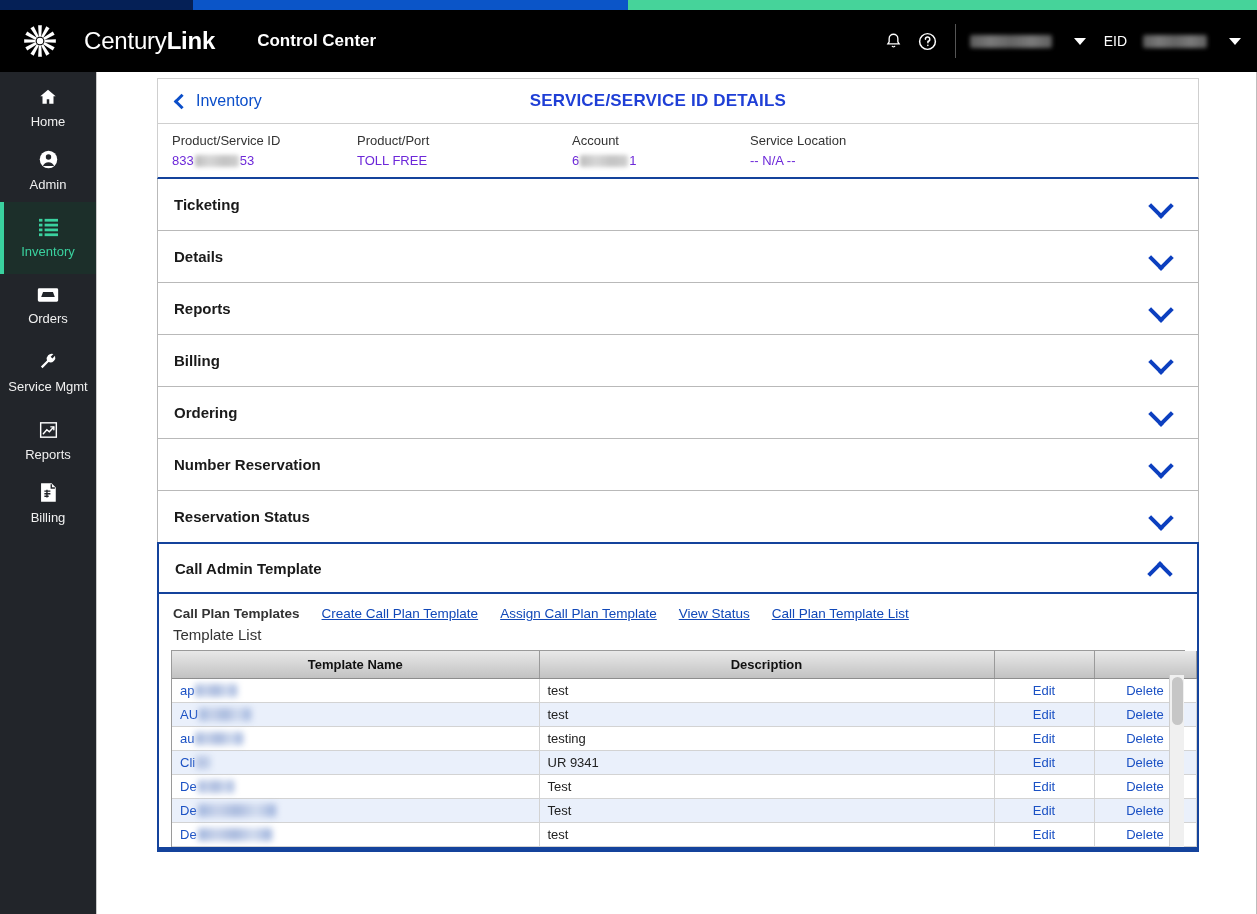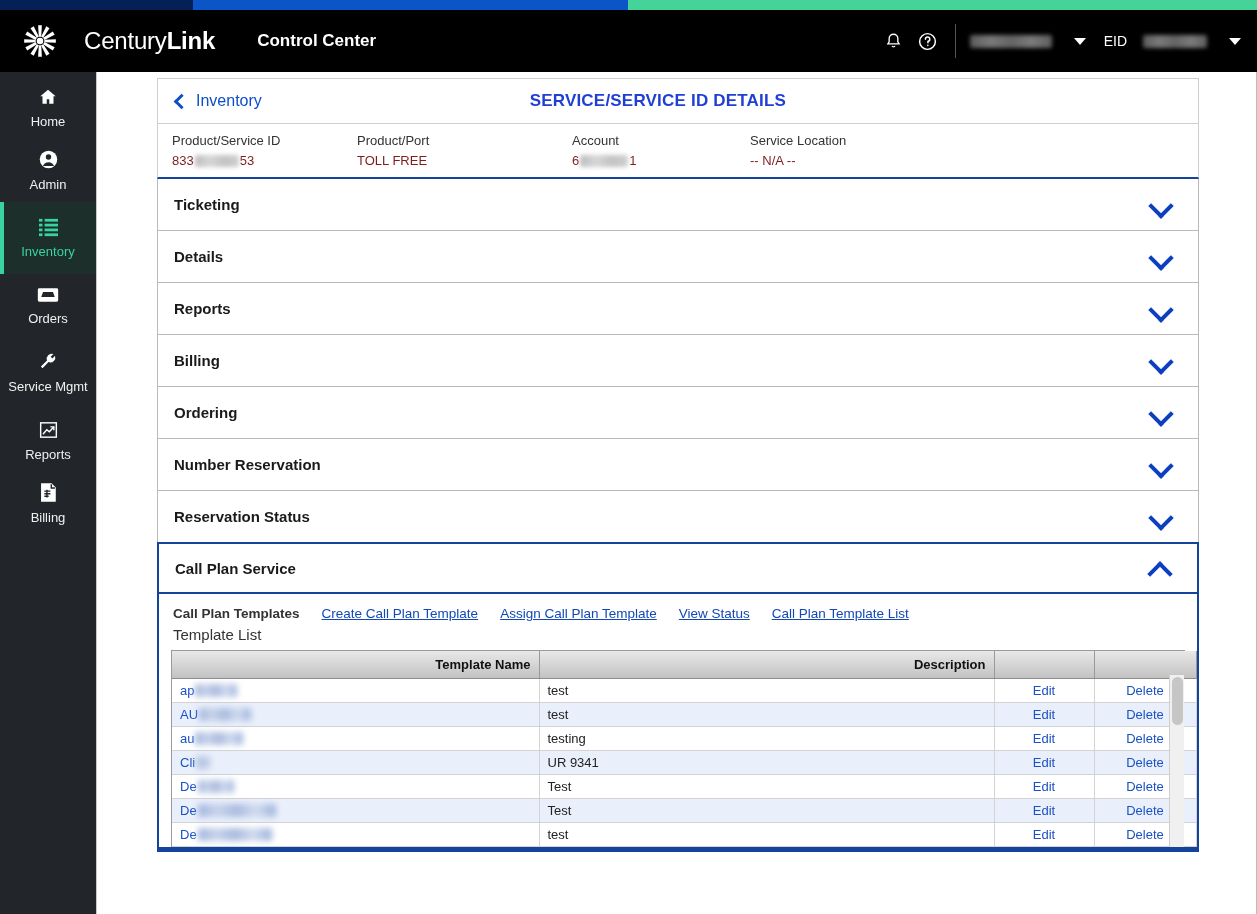--- a/index.html
+++ b/index.html
@@ -89,21 +89,21 @@
     flex: 1; text-align: center; color: #1f3fd6; font-weight: 700; font-size: 17px;
     letter-spacing: .2px; margin-right: 130px;
   }
 
   .summary {
     border: 1px solid #cfcfcf; border-bottom: 2px solid #14439c; background: #fff;
     display: flex; padding: 9px 0 9px 14px; gap: 0;
   }
   .summary .cell { font-size: 13px; color: #222; }
   .summary .cell .lbl { color: #333; margin-bottom: 5px; }
-  .summary .cell .val { color: #7f1d1d; display: flex; align-items: center; }
+  .summary .cell .val { color: #6d28d9; display: flex; align-items: center; }
   .c1 { width: 185px; } .c2 { width: 215px; } .c3 { width: 178px; } .c4 { width: 240px; }
   .blurval {
     display: inline-block; height: 12px; border-radius: 2px;
     background: linear-gradient(90deg,#bdbdbd,#d6d6d6,#c3c3c3,#cfcfcf);
     filter: blur(2px); margin: 0 1px;
   }
 
   
   .acc {
     border: 1px solid #b9b9b9; border-top: none; background: #fff;
@@ -137,21 +137,21 @@
   .links-row .lead { font-size: 13.5px; font-weight: 700; color: #333; }
   .links-row a { font-size: 13.5px; color: #1148b8; text-decoration: underline; cursor: pointer; }
   .subhead { font-size: 15px; color: #333; padding: 5px 0 7px 2px; }
 
   
   .tbl-wrap { position: relative; border: 1px solid #9a9a9a; border-bottom: none; }
   table.tlist { width: 100%; border-collapse: collapse; table-layout: fixed; font-size: 13px; }
   table.tlist th {
     background: linear-gradient(180deg,#e8e8e8 0%,#d3d3d3 55%,#c2c2c2 100%);
     border-right: 1px solid #9a9a9a; border-bottom: 1px solid #8d8d8d;
-    text-align: right; padding: 6px 8px; font-size: 13px; color: #111; font-weight: 700;
+    text-align: center; padding: 6px 8px; font-size: 13px; color: #111; font-weight: 700;
     height: 23px;
   }
   table.tlist td {
     border-right: 1px solid #d3d3d3; border-bottom: 1px solid #d3d3d3;
     padding: 4px 8px; height: 23px; color: #222; vertical-align: middle;
   }
   table.tlist tr.odd td { background: #ffffff; }
   table.tlist tr.even td { background: #eaf0fb; }
   table.tlist td.name a { color: #1b51c4; text-decoration: none; }
   table.tlist td.act { text-align: center; }
@@ -414,21 +414,21 @@
         <div class="acc">
           <div class="acc-title">Number Reservation</div>
           <div class="chevron"></div>
         </div>
         <div class="acc">
           <div class="acc-title">Reservation Status</div>
           <div class="chevron"></div>
         </div>
 
         <div class="acc-open">
-          <div class="acc-title">Call Plan Service</div>
+          <div class="acc-title">Call Admin Template</div>
           <div class="chevron up"></div>
         </div>
 
         <div class="acc-body">
           <div class="links-row">
             <span class="lead">Call Plan Templates</span>
             <a>Create Call Plan Template</a>
             <a>Assign Call Plan Template</a>
             <a>View Status</a>
             <a>Call Plan Template List</a>

